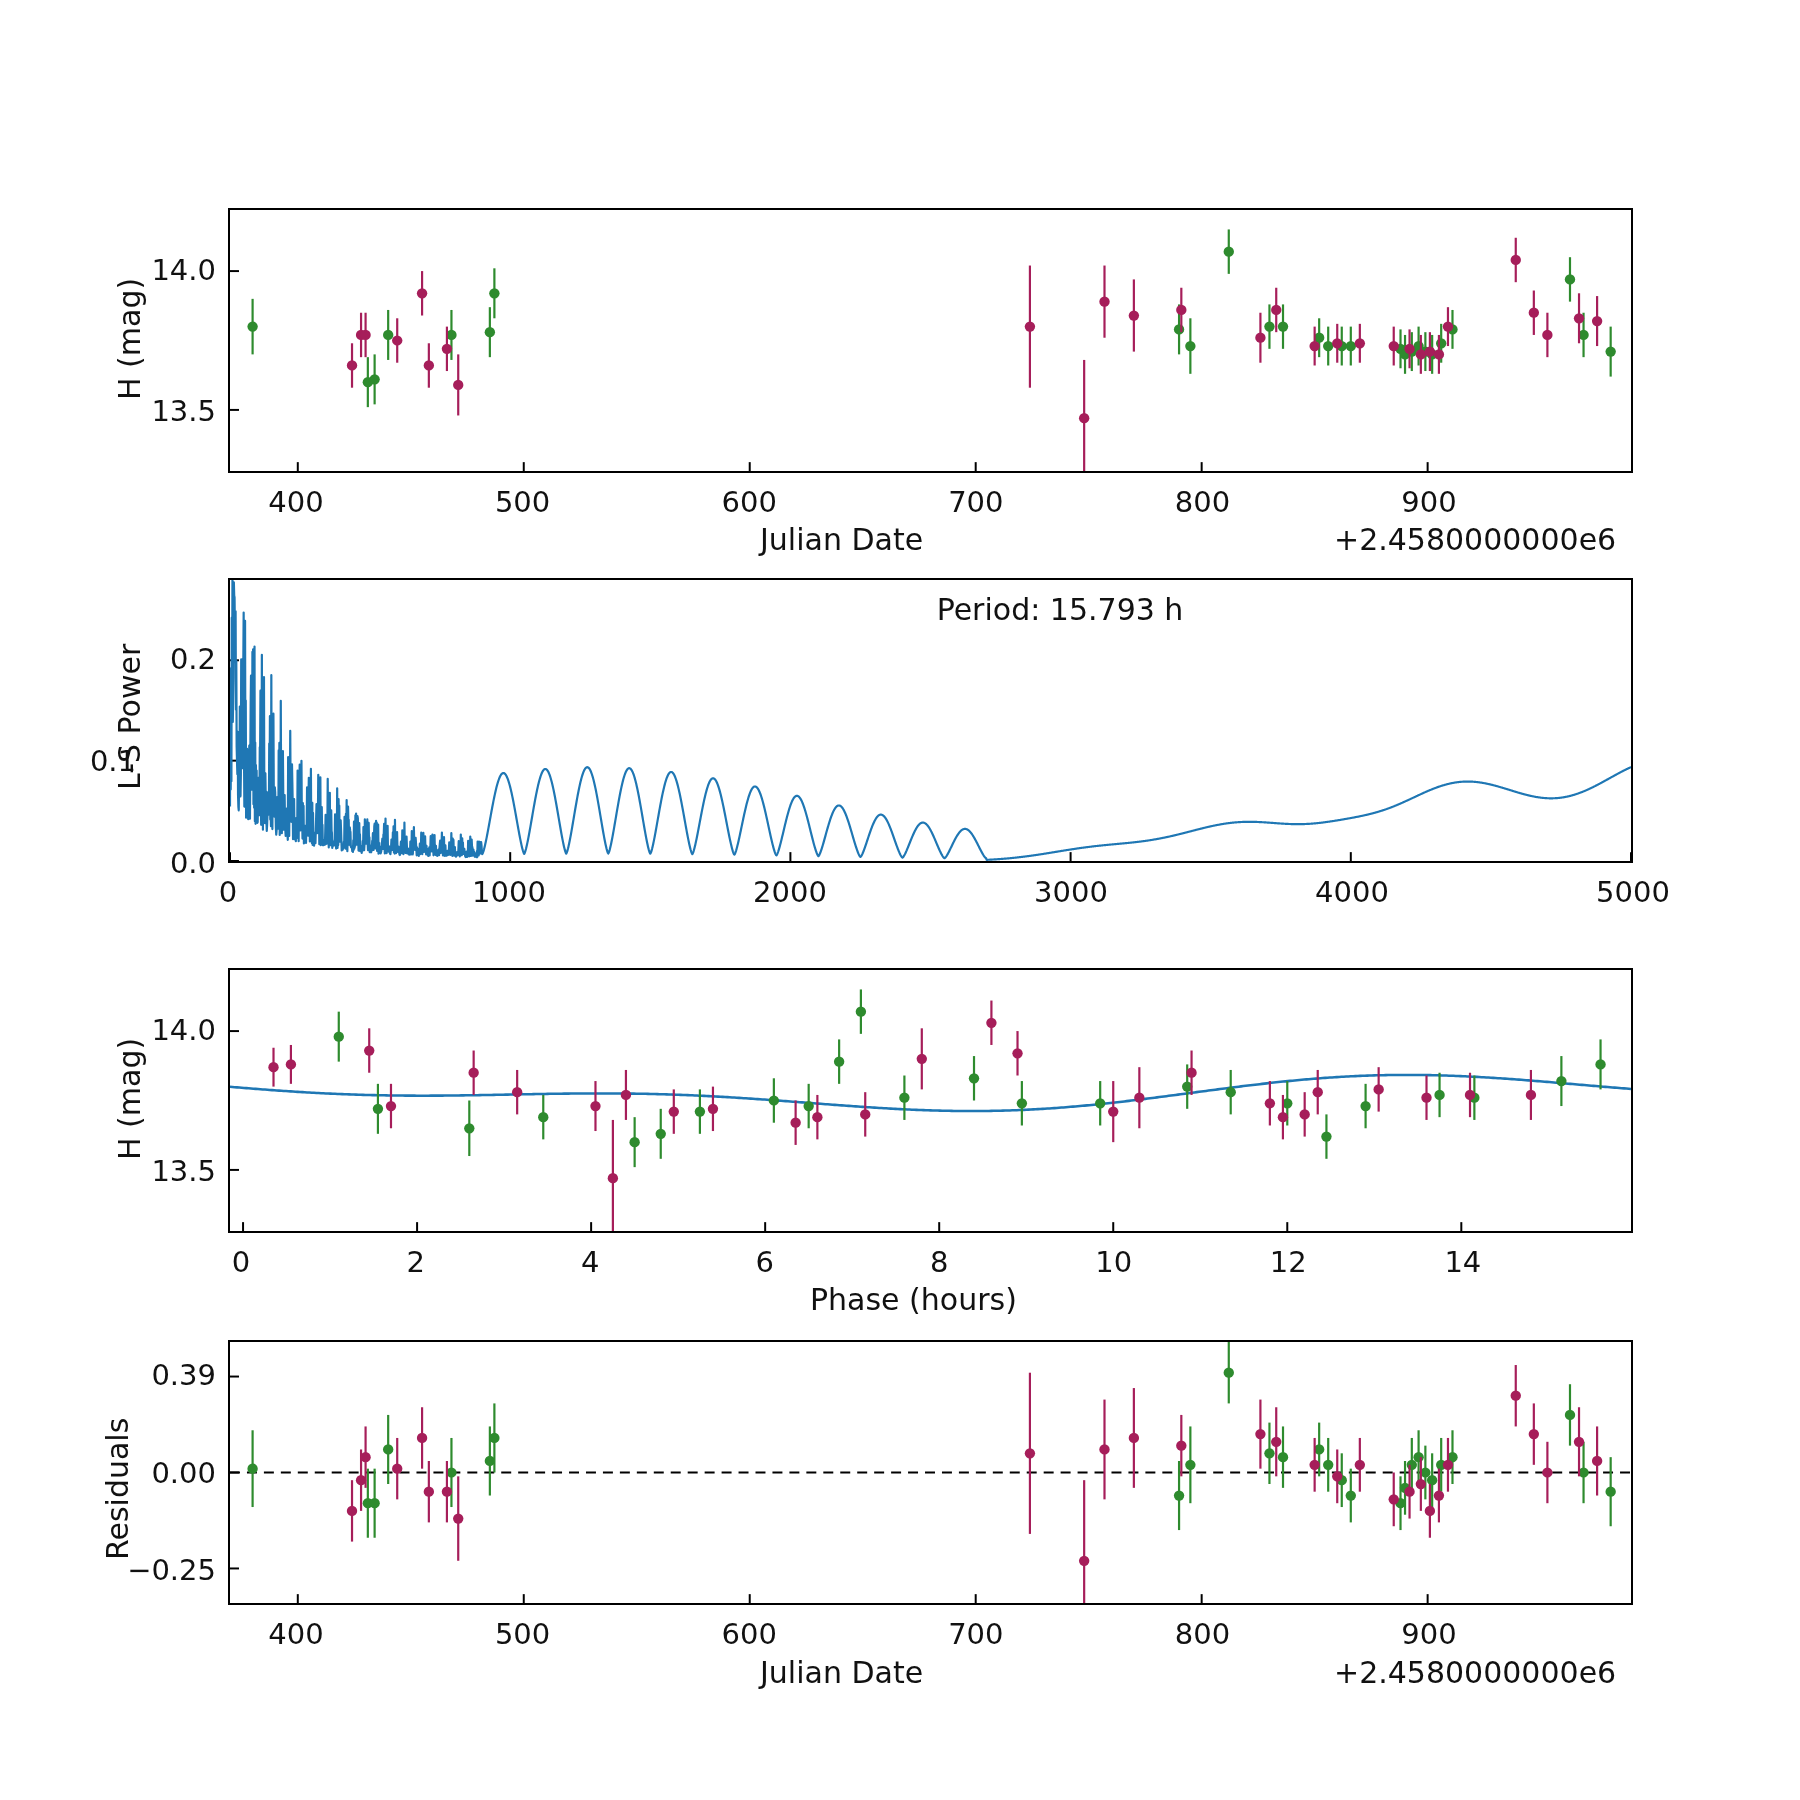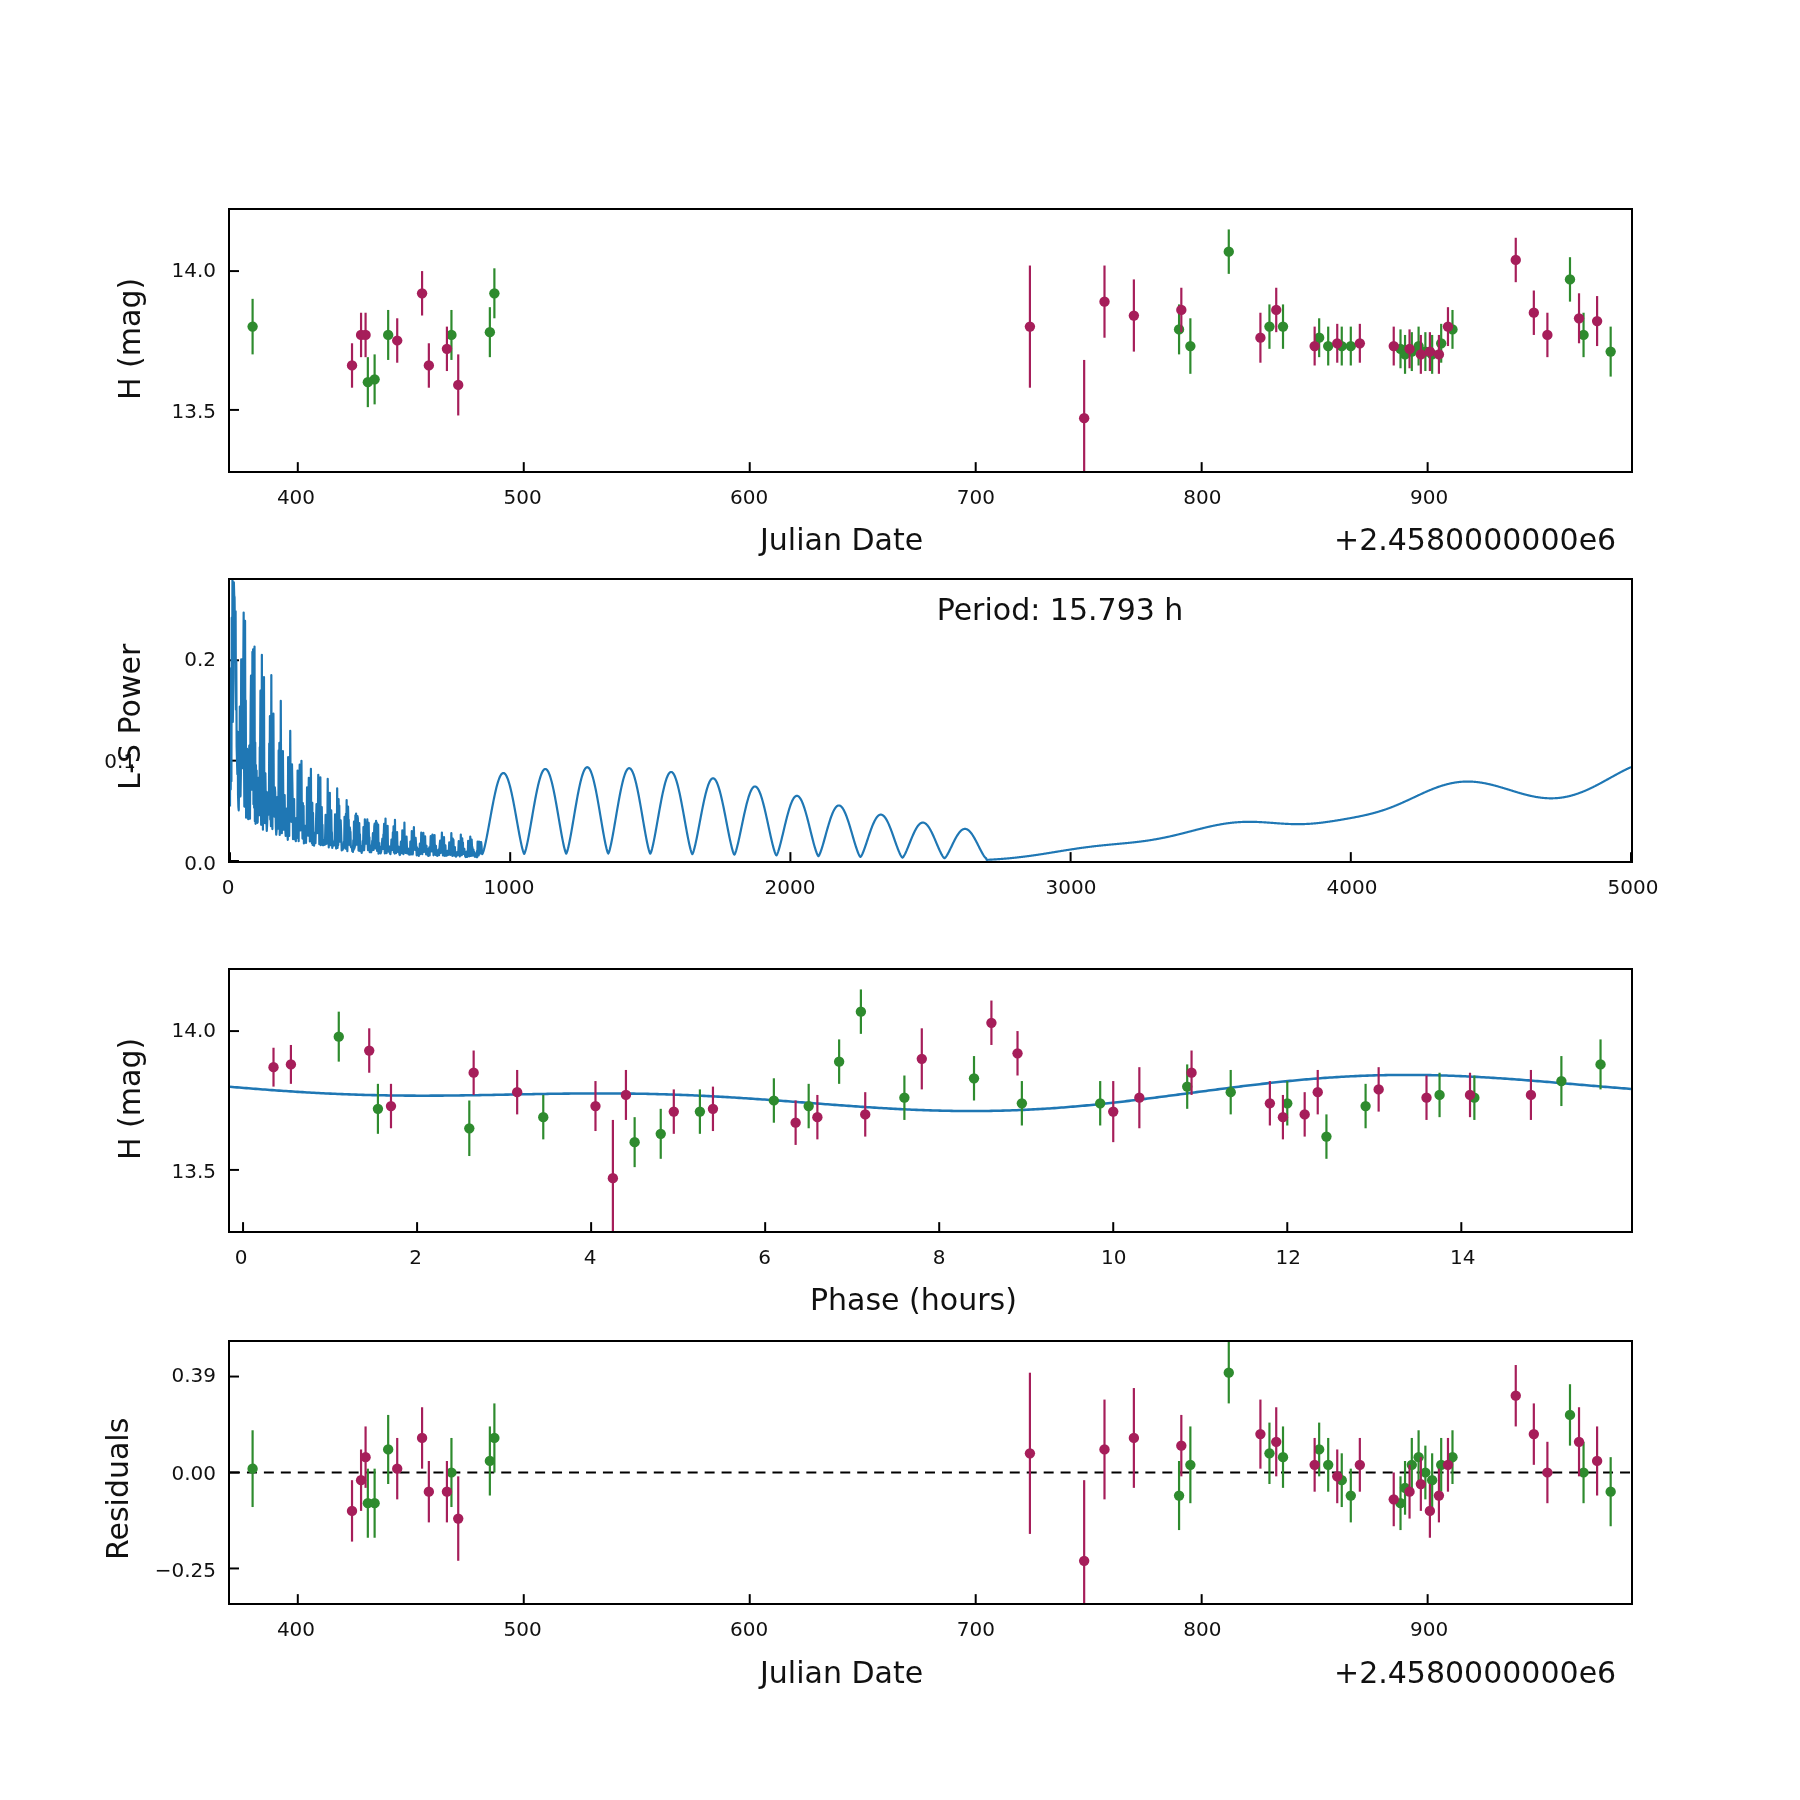--- a/index.html
+++ b/index.html
@@ -62,21 +62,21 @@
   }
   .offset-label {
     position: absolute;
     font-size: 30px;
     color: #111;
     white-space: nowrap;
     margin-left: 24px;
   }
   .ticklabel {
     position: absolute;
-    font-size: 20px;
+    font-size: 29px;
     color: #111;
     white-space: nowrap;
   }
   .tick-x {
     transform: translateX(-50%);
   }
   .tick-y {
     transform: translateY(-50%);
     text-align: right;
   }

